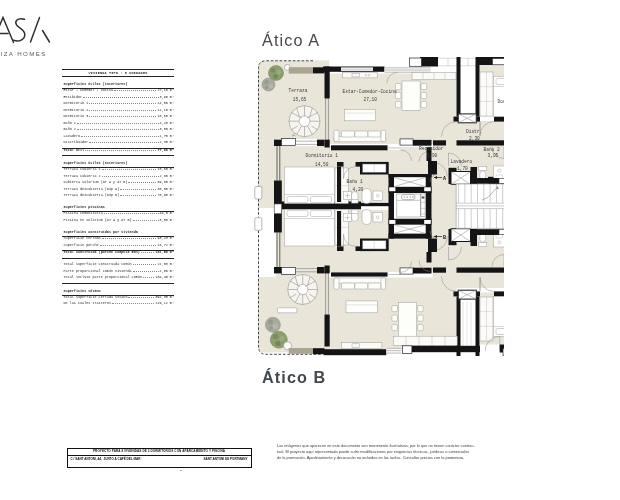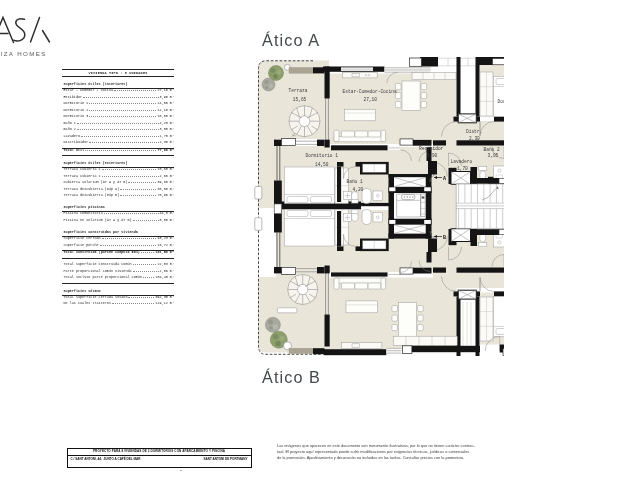--- a/index.html
+++ b/index.html
@@ -38,21 +38,21 @@
       <path d="M 0 33.5 L 14 33.5"></path>
       <path d="M 30.5 19.2 C 23 17.2 20.5 21.5 22.5 24.8 C 24.5 28.2 30.8 29.5 30.8 34.5 C 30.8 39.5 25 42.5 19.5 40.2"></path>
       <path d="M 36.5 42 L 45.5 17.5"></path>
       <path d="M 48.5 30.5 L 55.5 42"></path>
     </g>
     <text x="1" y="56" font-family="Liberation Sans, sans-serif" font-size="6.2" letter-spacing="1.4" fill="#5a5a5a">BIZA HOMES</text>
   </svg>
 
   <div class="t" style="left:262px;top:31px;">Ático A</div>
 
-  <div class="t" style="left:262px;top:368px;">Ático B</div>
+  <div class="t" style="left:262px;top:368px;font-weight:bold;">Ático B</div>
 
   <div id="tbl">
       <div class="hd">VIVIENDA TIPO : 8 UNIDADES</div>
       <div class="sh">Superficies útiles (interiores)</div>
       <div class="rw">
         <span class="lb">Estar - Comedor - Cocina</span>
         <span class="dt"></span>
         <span class="vl">27,10 m²</span>
       </div>
       <div class="rw">

